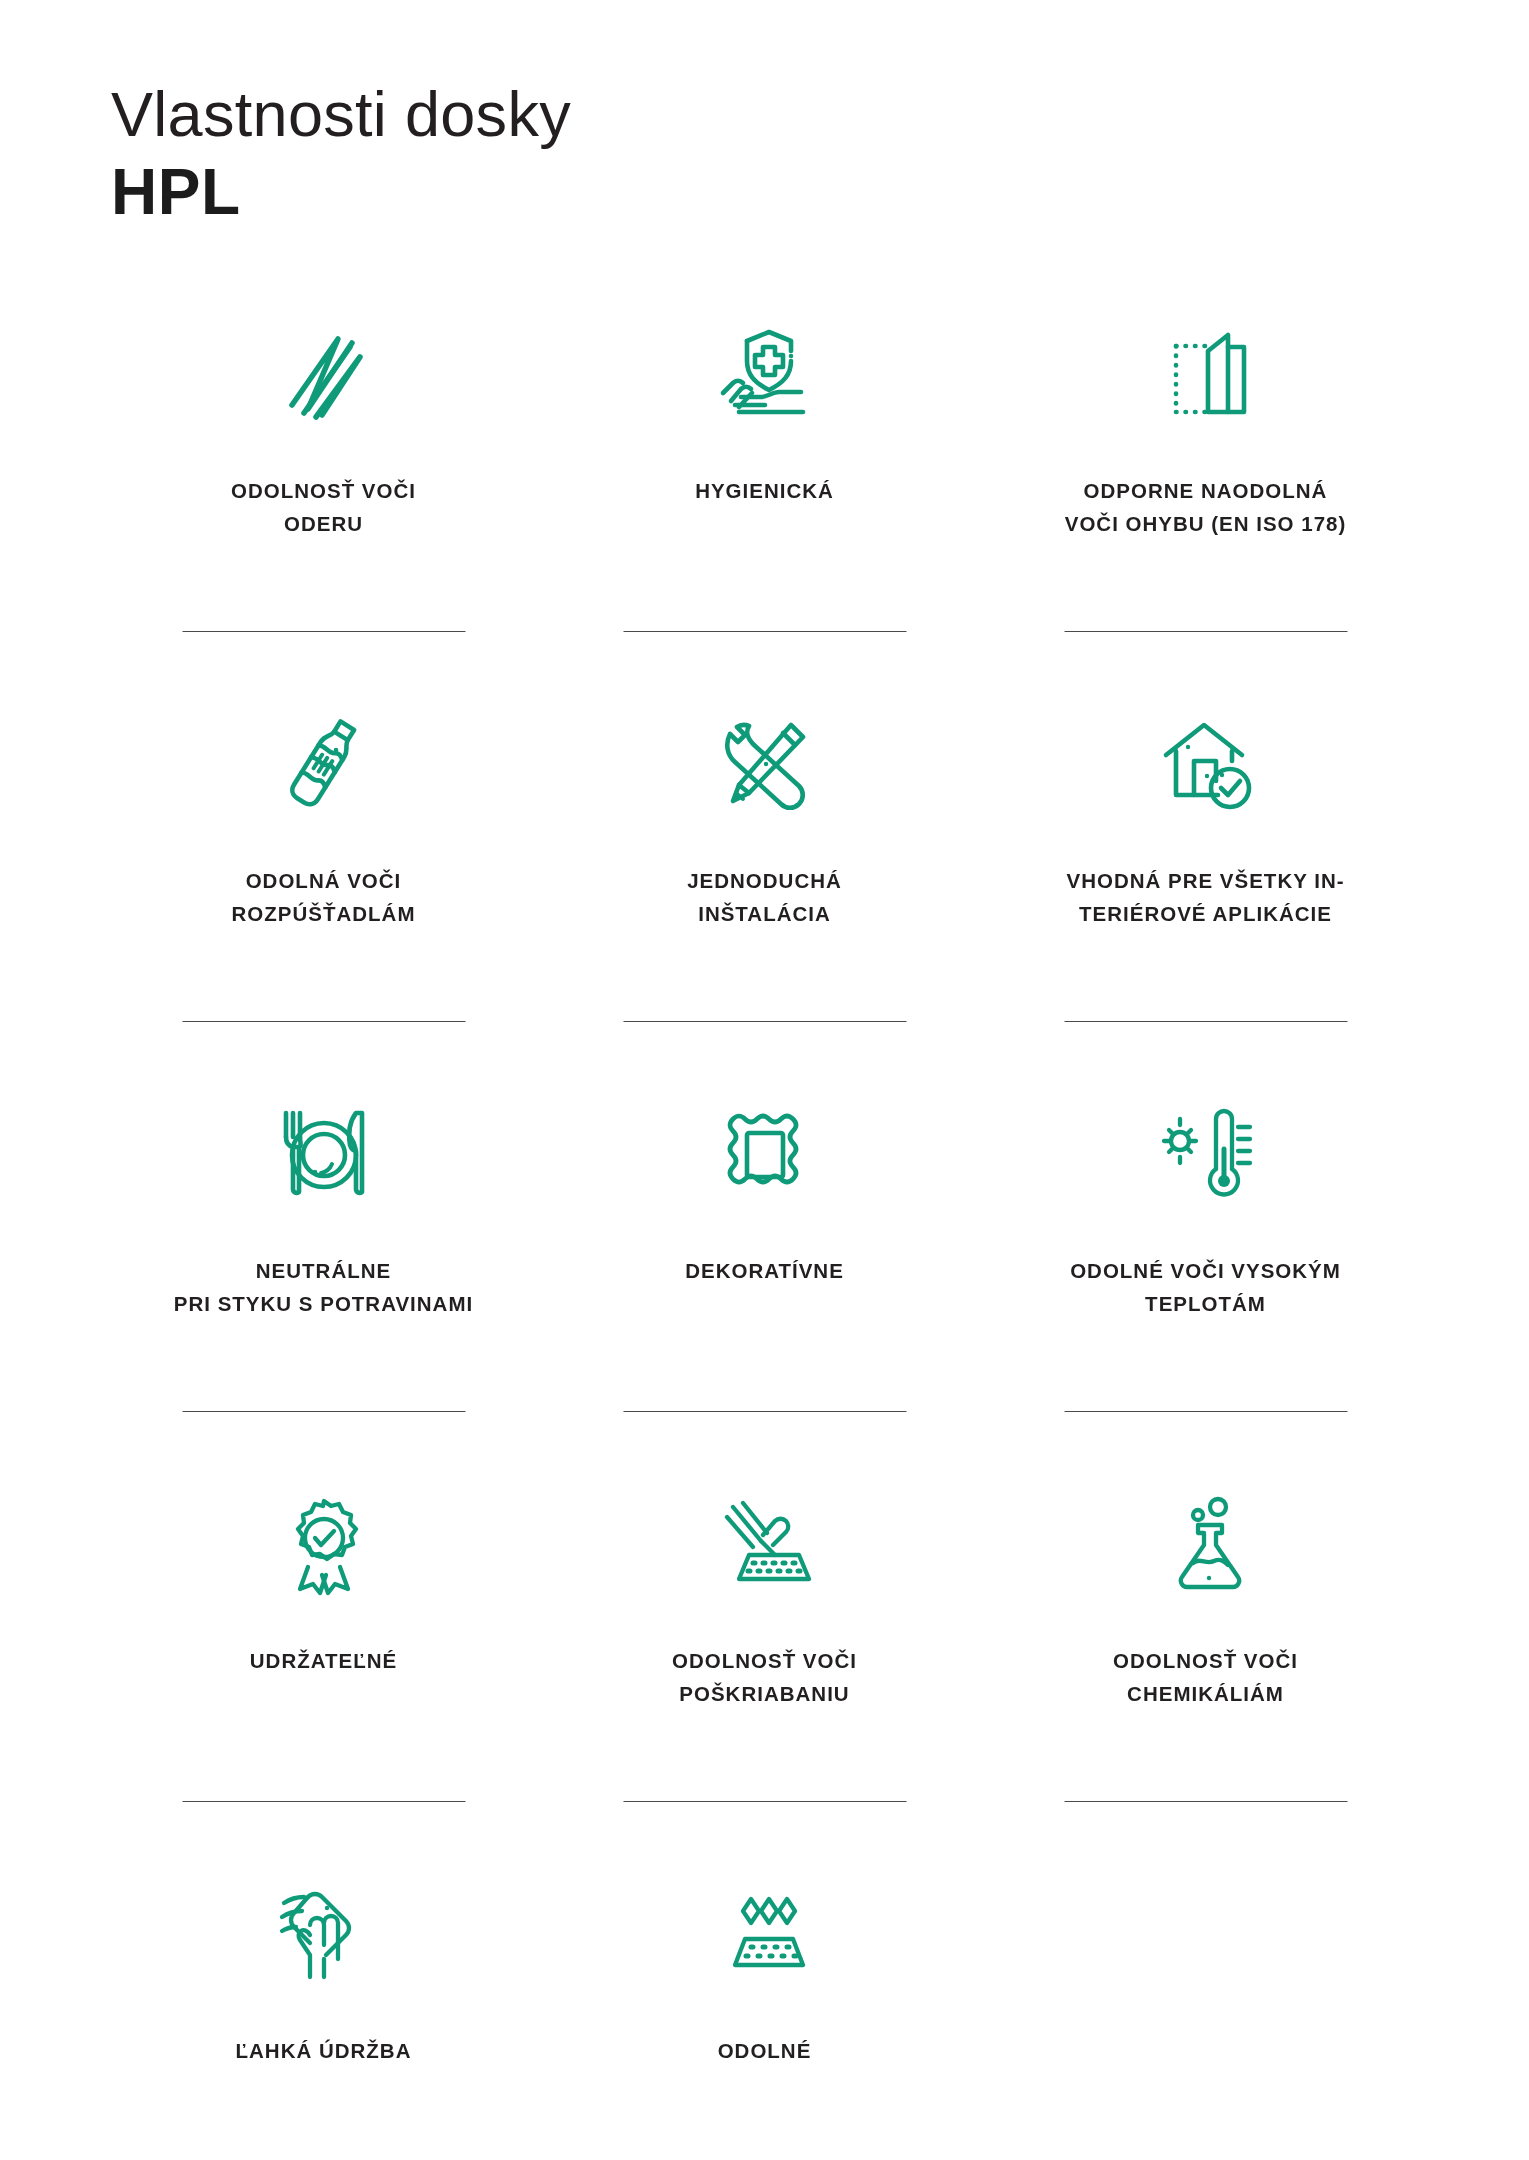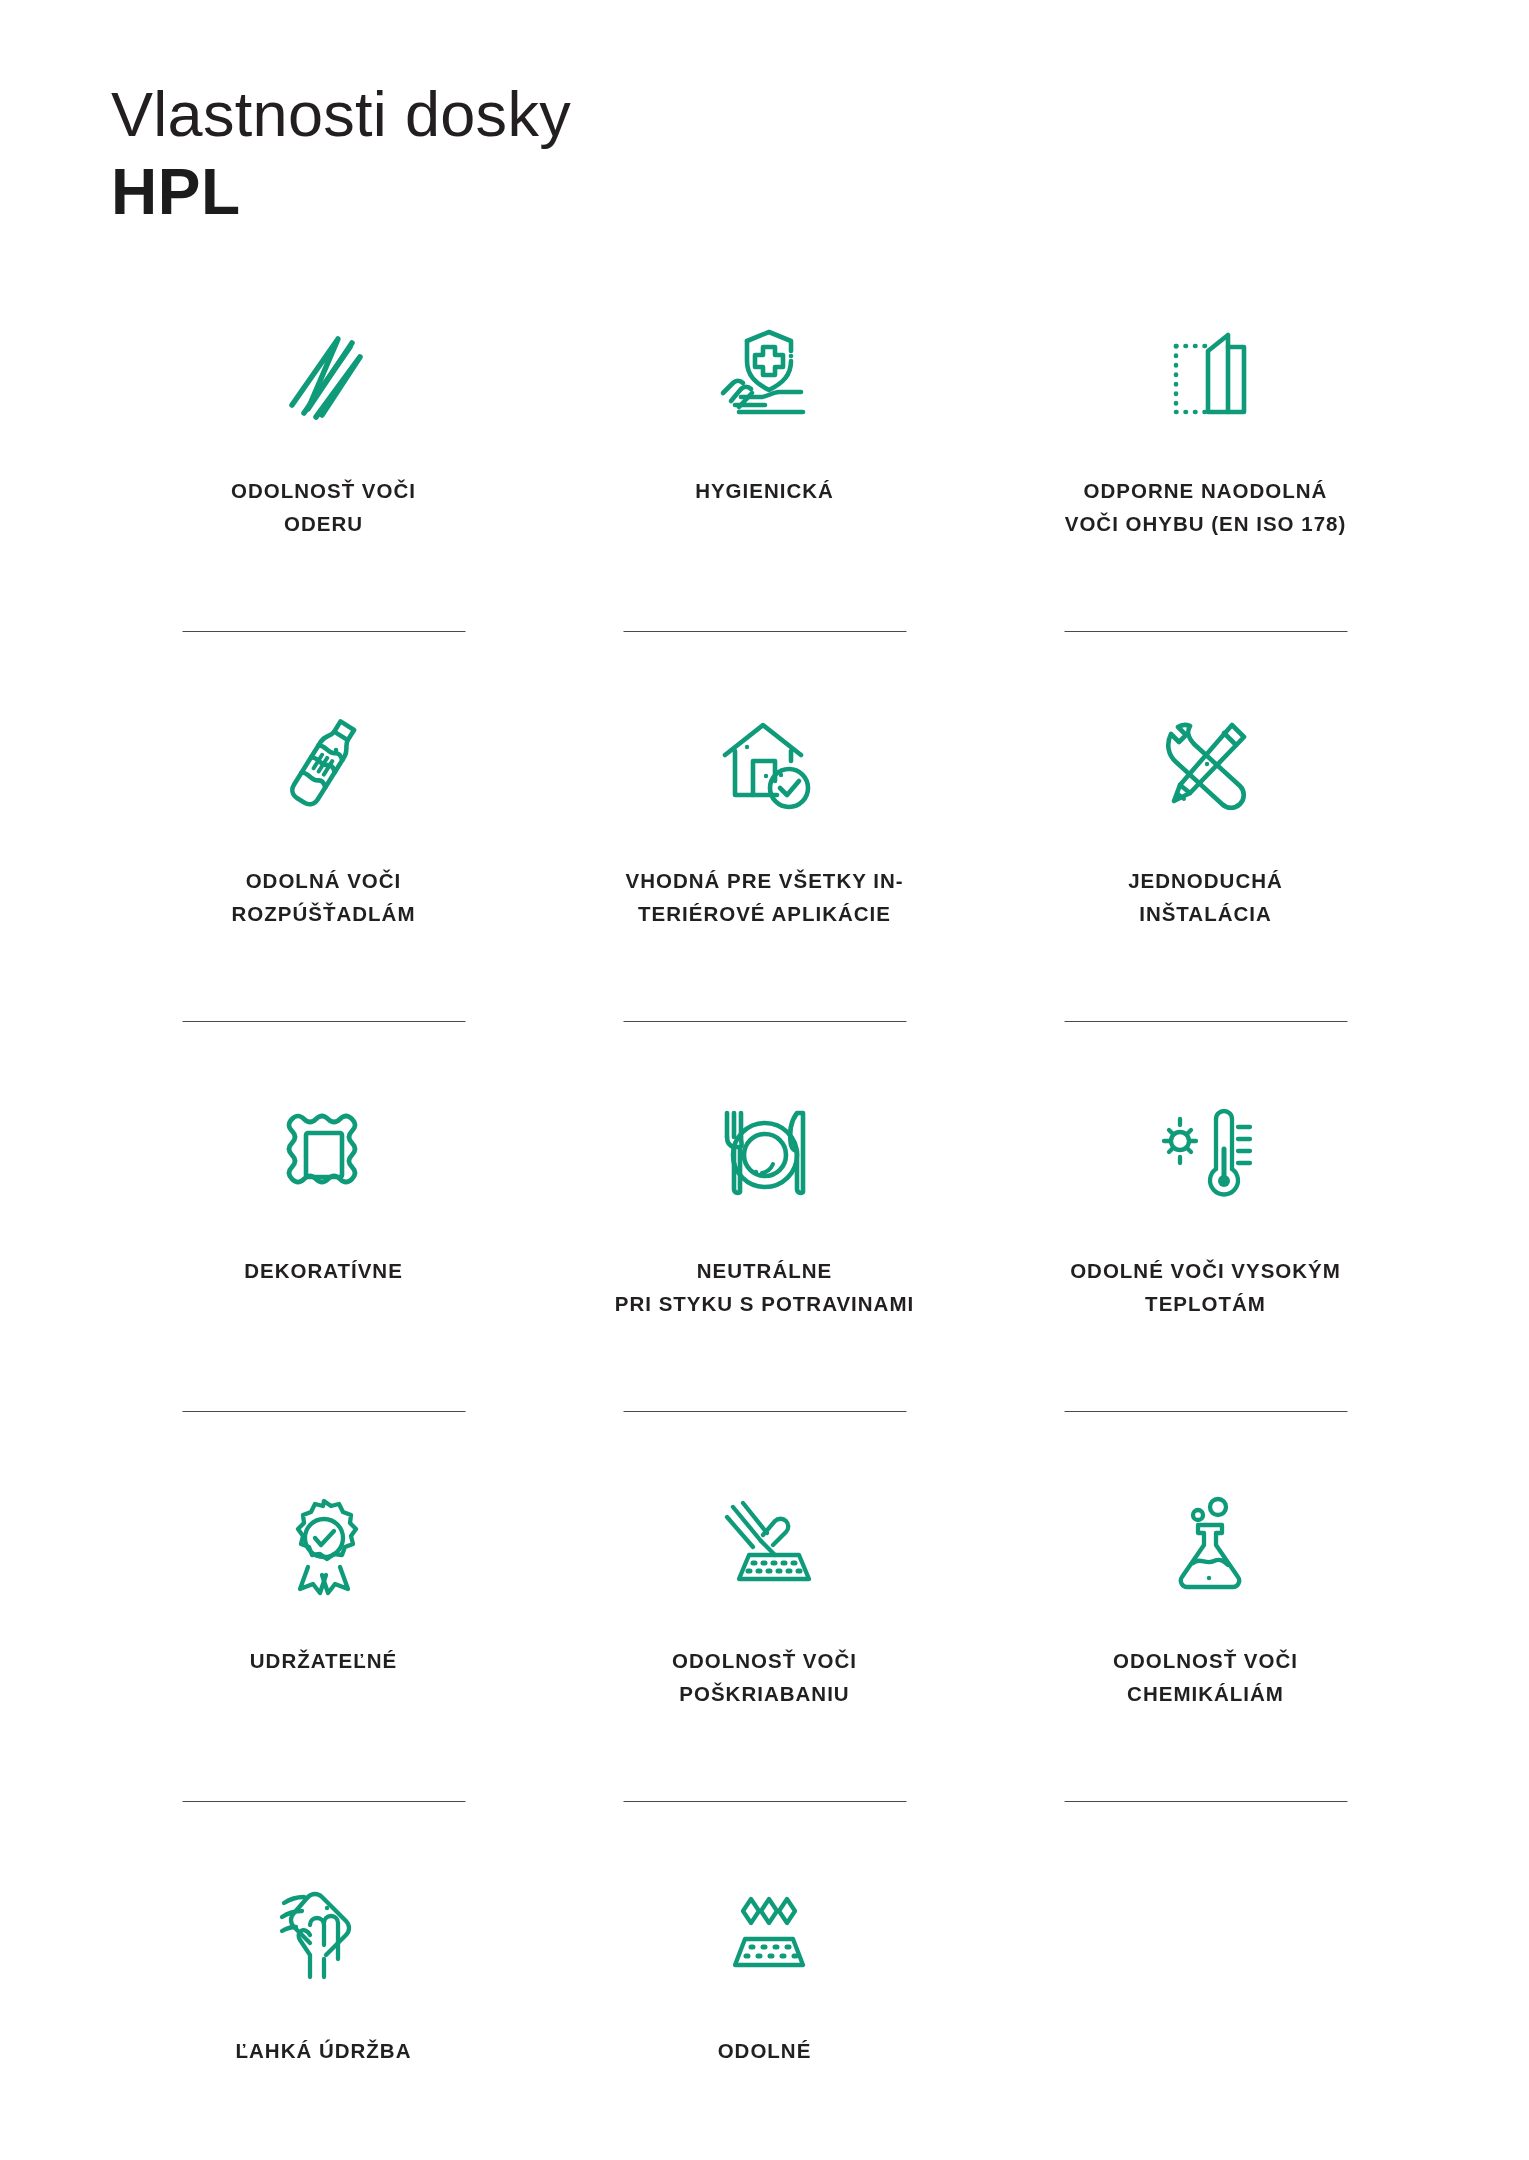--- a/index.html
+++ b/index.html
@@ -177,82 +177,82 @@
         </svg>
       </div>
       <div class="label">ODOLNÁ VOČI
 ROZPÚŠŤADLÁM</div>
       <div class="rule"></div>
     </div>
 
     <div class="cell">
       <div class="icon-wrap">
         <svg width="120" height="120" viewBox="0 0 120 120" fill="none" stroke="#0f9b79" stroke-width="4.6" stroke-linecap="round" stroke-linejoin="round">
+          <path d="M34 22 L42 30 L35 37 L27 29 C22 39 24 50 32 57 L78 99 C83 104 91 104 96 99 C101 94 101 86 96 81 L50 39 C43 31 43 26 46 21 C41 19 37 20 34 22 Z" transform="translate(-2,2)"></path>
+          <path d="M86 22 L98 34 L44 90 L28 98 L34 82 Z"></path>
+          <path d="M78 30 L90 42"></path>
+          <path d="M34 82 L44 90"></path>
+          <path d="M31 90 L38 96" stroke-width="4"></path>
+          <circle cx="61" cy="61" r="2.2" fill="#0f9b79" stroke="none"></circle>
+        </svg>
+      </div>
+      <div class="label">JEDNODUCHÁ
+INŠTALÁCIA</div>
+      <div class="rule"></div>
+    </div>
+
+    <div class="cell">
+      <div class="icon-wrap">
+        <svg width="120" height="120" viewBox="0 0 120 120" fill="none" stroke="#0f9b79" stroke-width="4.6" stroke-linecap="round" stroke-linejoin="round">
           <path d="M20 52 L58 22 L96 52"></path>
           <path d="M30 48 L30 92 L72 92"></path>
           <path d="M86 48 L86 58"></path>
           <path d="M48 92 L48 58 L70 58 L70 78"></path>
           <circle cx="42" cy="44" r="2.2" fill="#0f9b79" stroke="none"></circle>
           <circle cx="61" cy="73" r="2.2" fill="#0f9b79" stroke="none"></circle>
           <circle cx="76" cy="72" r="2.2" fill="#0f9b79" stroke="none"></circle>
           <circle cx="84" cy="85" r="19"></circle>
           <path d="M75 85 L82 92 L94 78"></path>
         </svg>
       </div>
       <div class="label">VHODNÁ PRE VŠETKY IN-
 TERIÉROVÉ APLIKÁCIE</div>
       <div class="rule"></div>
     </div>
 
     <div class="cell">
       <div class="icon-wrap">
         <svg width="120" height="120" viewBox="0 0 120 120" fill="none" stroke="#0f9b79" stroke-width="4.6" stroke-linecap="round" stroke-linejoin="round">
-          <path d="M34 22 L42 30 L35 37 L27 29 C22 39 24 50 32 57 L78 99 C83 104 91 104 96 99 C101 94 101 86 96 81 L50 39 C43 31 43 26 46 21 C41 19 37 20 34 22 Z" transform="translate(-2,2)"></path>
-          <path d="M86 22 L98 34 L44 90 L28 98 L34 82 Z"></path>
-          <path d="M78 30 L90 42"></path>
-          <path d="M34 82 L44 90"></path>
-          <path d="M31 90 L38 96" stroke-width="4"></path>
-          <circle cx="61" cy="61" r="2.2" fill="#0f9b79" stroke="none"></circle>
-        </svg>
-      </div>
-      <div class="label">JEDNODUCHÁ
-INŠTALÁCIA</div>
-      <div class="rule"></div>
-    </div>
-
-    <div class="cell">
-      <div class="icon-wrap">
-        <svg width="120" height="120" viewBox="0 0 120 120" fill="none" stroke="#0f9b79" stroke-width="4.6" stroke-linecap="round" stroke-linejoin="round">
-          <path d="M28 26
-                   q6 -6 12 0 q6 6 12 0 q6 -6 12 0 q6 6 12 0 q6 -6 12 0
-                   q6 6 0 12 q-6 6 0 12 q6 6 0 12 q-6 6 0 12 q6 6 0 12
-                   q-6 6 -12 0 q-6 -6 -12 0 q-6 6 -12 0 q-6 -6 -12 0 q-6 6 -12 0
-                   q-6 -6 0 -12 q6 -6 0 -12 q-6 -6 0 -12 q6 -6 0 -12 q-6 -6 0 -12 Z"></path>
-          <rect x="42" y="40" width="36" height="44" rx="2"></rect>
-        </svg>
-      </div>
-      <div class="label">DEKORATÍVNE</div>
-      <div class="rule"></div>
-    </div>
-
-    <div class="cell">
-      <div class="icon-wrap">
-        <svg width="120" height="120" viewBox="0 0 120 120" fill="none" stroke="#0f9b79" stroke-width="4.6" stroke-linecap="round" stroke-linejoin="round">
           <circle cx="60" cy="62" r="32"></circle>
           <circle cx="60" cy="62" r="21"></circle>
           <path d="M68 71 C66 76 62 79 57 80" stroke-width="4"></path>
           <circle cx="51" cy="79" r="2.2" fill="#0f9b79" stroke="none"></circle>
           <path d="M22 20 L22 44 M29 20 L29 44 M36 20 L36 44"></path>
           <path d="M22 44 C22 50 25 53 29 54 L29 96 C29 99 32 101 35 99 L35 54 C38 53 36 50 36 44"></path>
           <path d="M29 54 L35 54"></path>
           <path d="M92 20 C86 28 84 40 86 52 C87 56 90 58 92 58 L92 96 C92 99 95 101 98 99 L98 20 Z"></path>
         </svg>
       </div>
       <div class="label">NEUTRÁLNE
 PRI STYKU S POTRAVINAMI</div>
+      <div class="rule"></div>
+    </div>
+
+    <div class="cell">
+      <div class="icon-wrap">
+        <svg width="120" height="120" viewBox="0 0 120 120" fill="none" stroke="#0f9b79" stroke-width="4.6" stroke-linecap="round" stroke-linejoin="round">
+          <path d="M28 26
+                   q6 -6 12 0 q6 6 12 0 q6 -6 12 0 q6 6 12 0 q6 -6 12 0
+                   q6 6 0 12 q-6 6 0 12 q6 6 0 12 q-6 6 0 12 q6 6 0 12
+                   q-6 6 -12 0 q-6 -6 -12 0 q-6 6 -12 0 q-6 -6 -12 0 q-6 6 -12 0
+                   q-6 -6 0 -12 q6 -6 0 -12 q-6 -6 0 -12 q6 -6 0 -12 q-6 -6 0 -12 Z"></path>
+          <rect x="42" y="40" width="36" height="44" rx="2"></rect>
+        </svg>
+      </div>
+      <div class="label">DEKORATÍVNE</div>
       <div class="rule"></div>
     </div>
 
     <div class="cell">
       <div class="icon-wrap">
         <svg width="120" height="120" viewBox="0 0 120 120" fill="none" stroke="#0f9b79" stroke-width="4.3" stroke-linecap="round" stroke-linejoin="round">
           <circle cx="34" cy="48" r="9"></circle>
           <path d="M34 32 L34 26 M34 70 L34 64 M18 48 L24 48 M50 48 L44 48
                    M23 37 L27 41 M45 59 L41 55 M23 59 L27 55 M45 37 L41 41"></path>
           <path d="M70 26 C70 21 74 18 78 18 C82 18 86 21 86 26 L86 76"></path>

